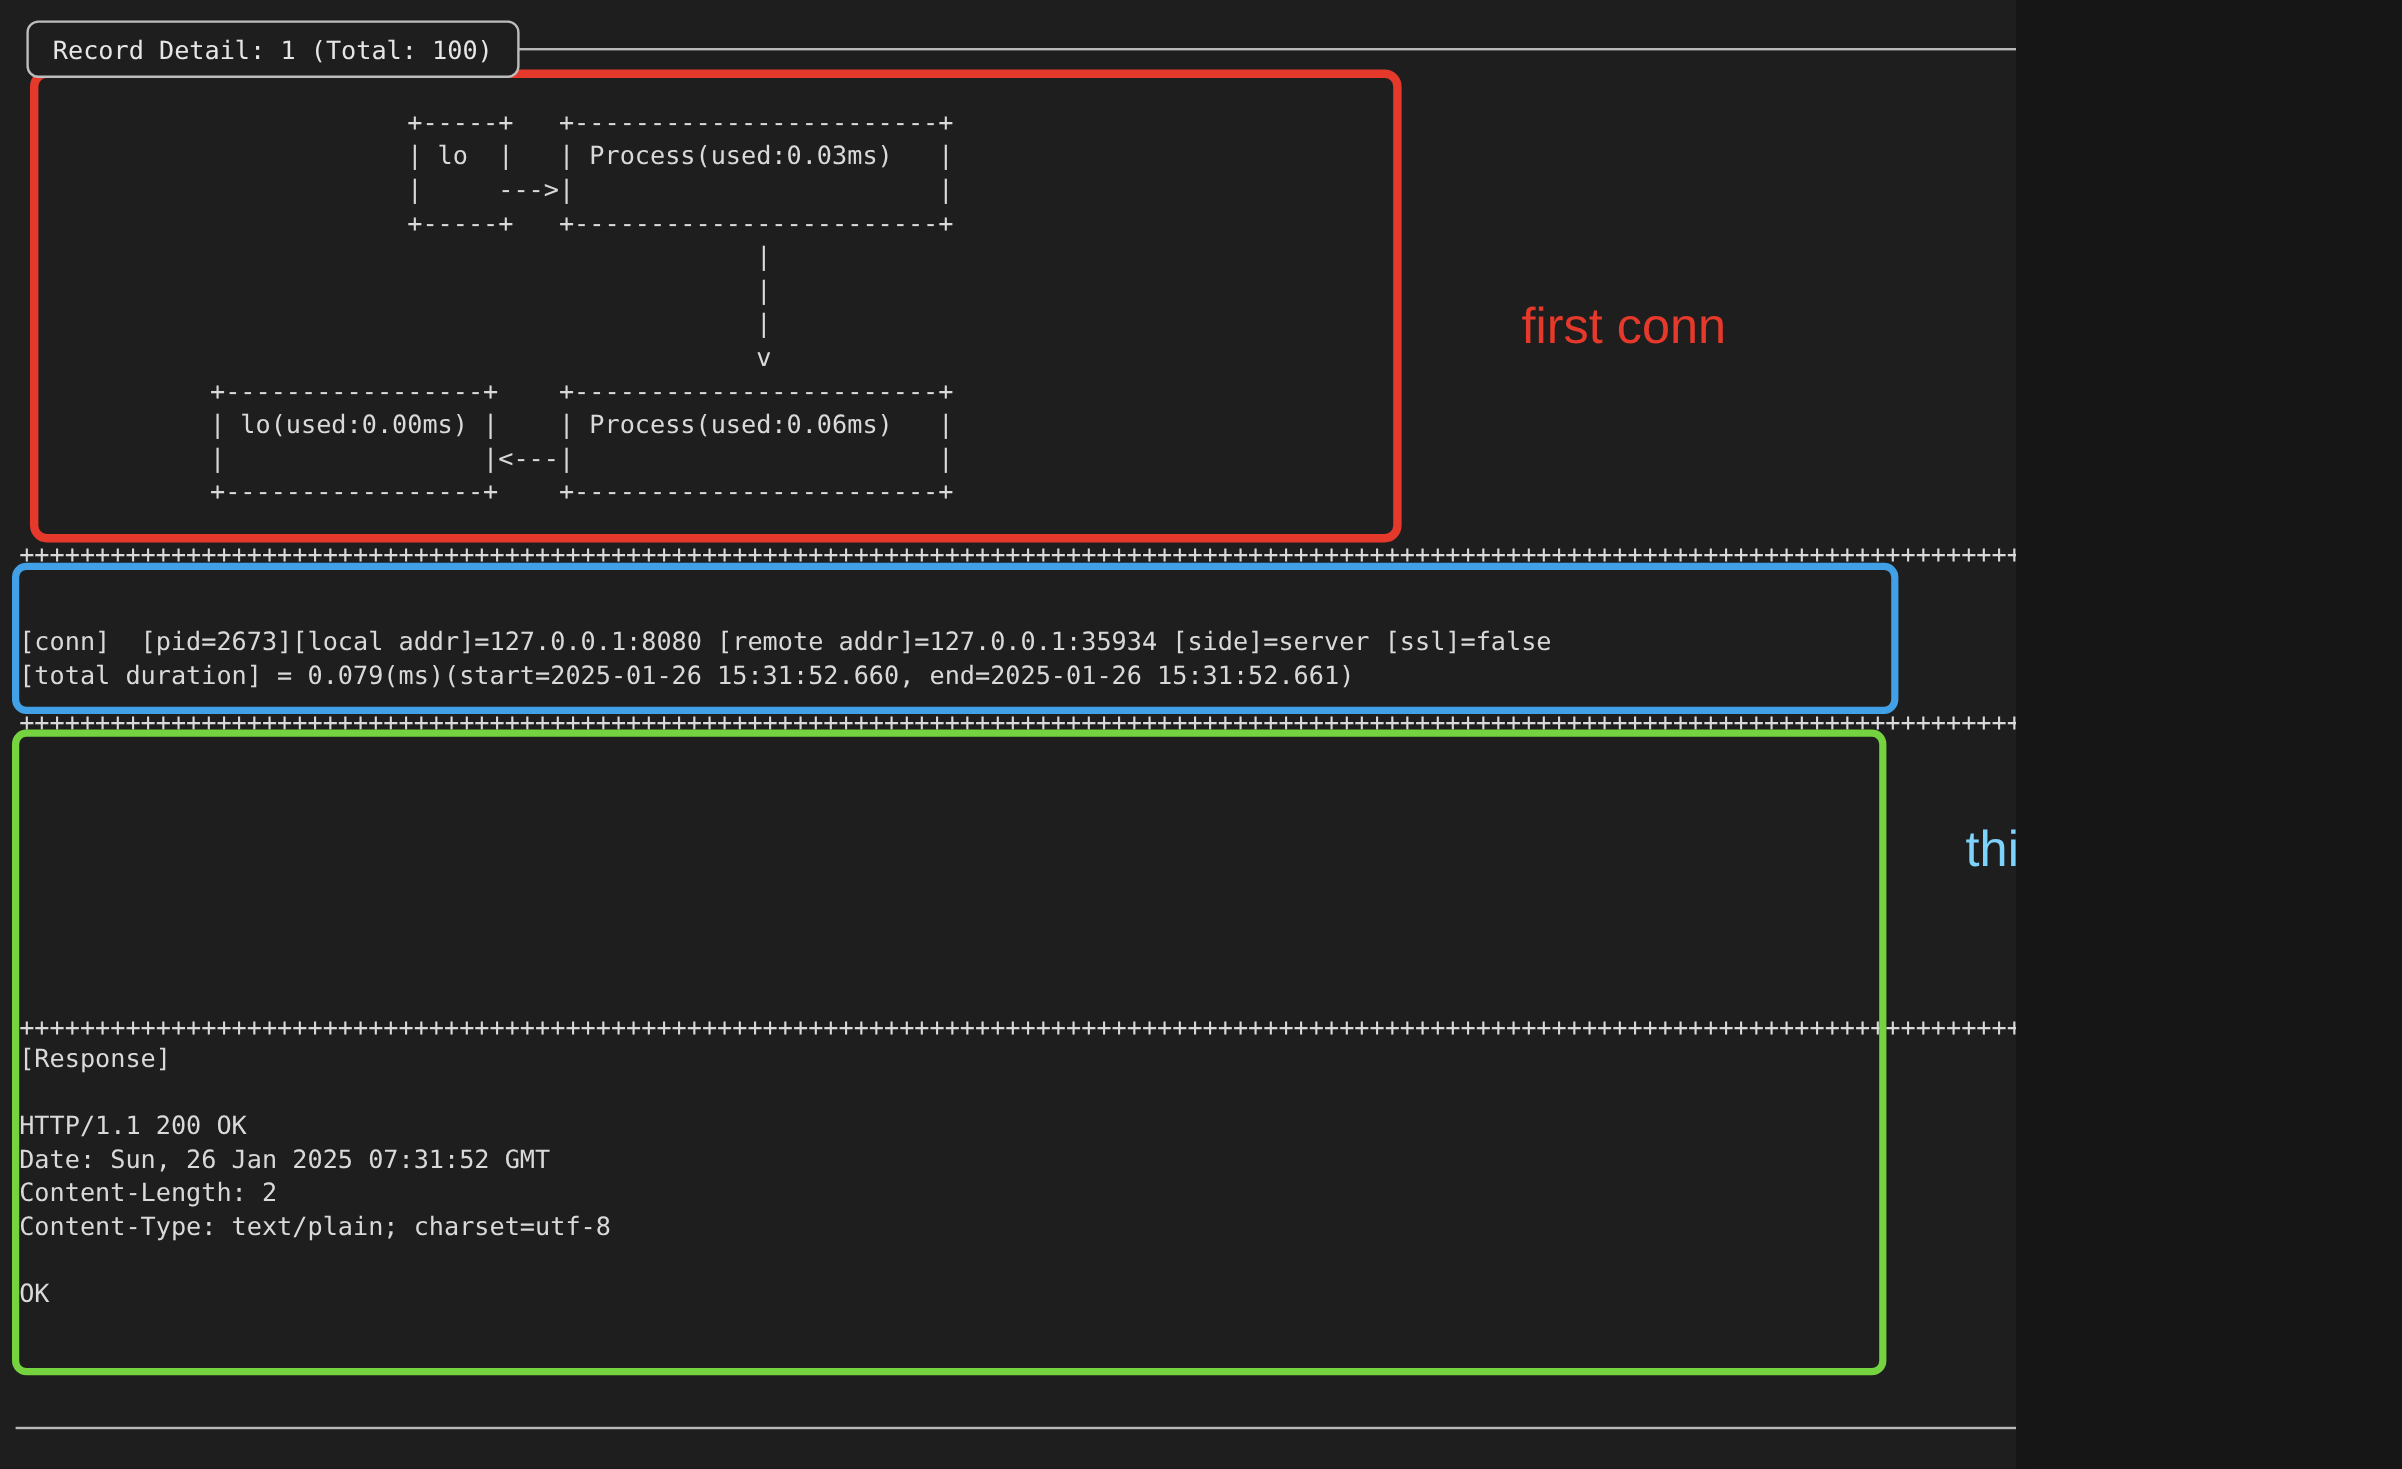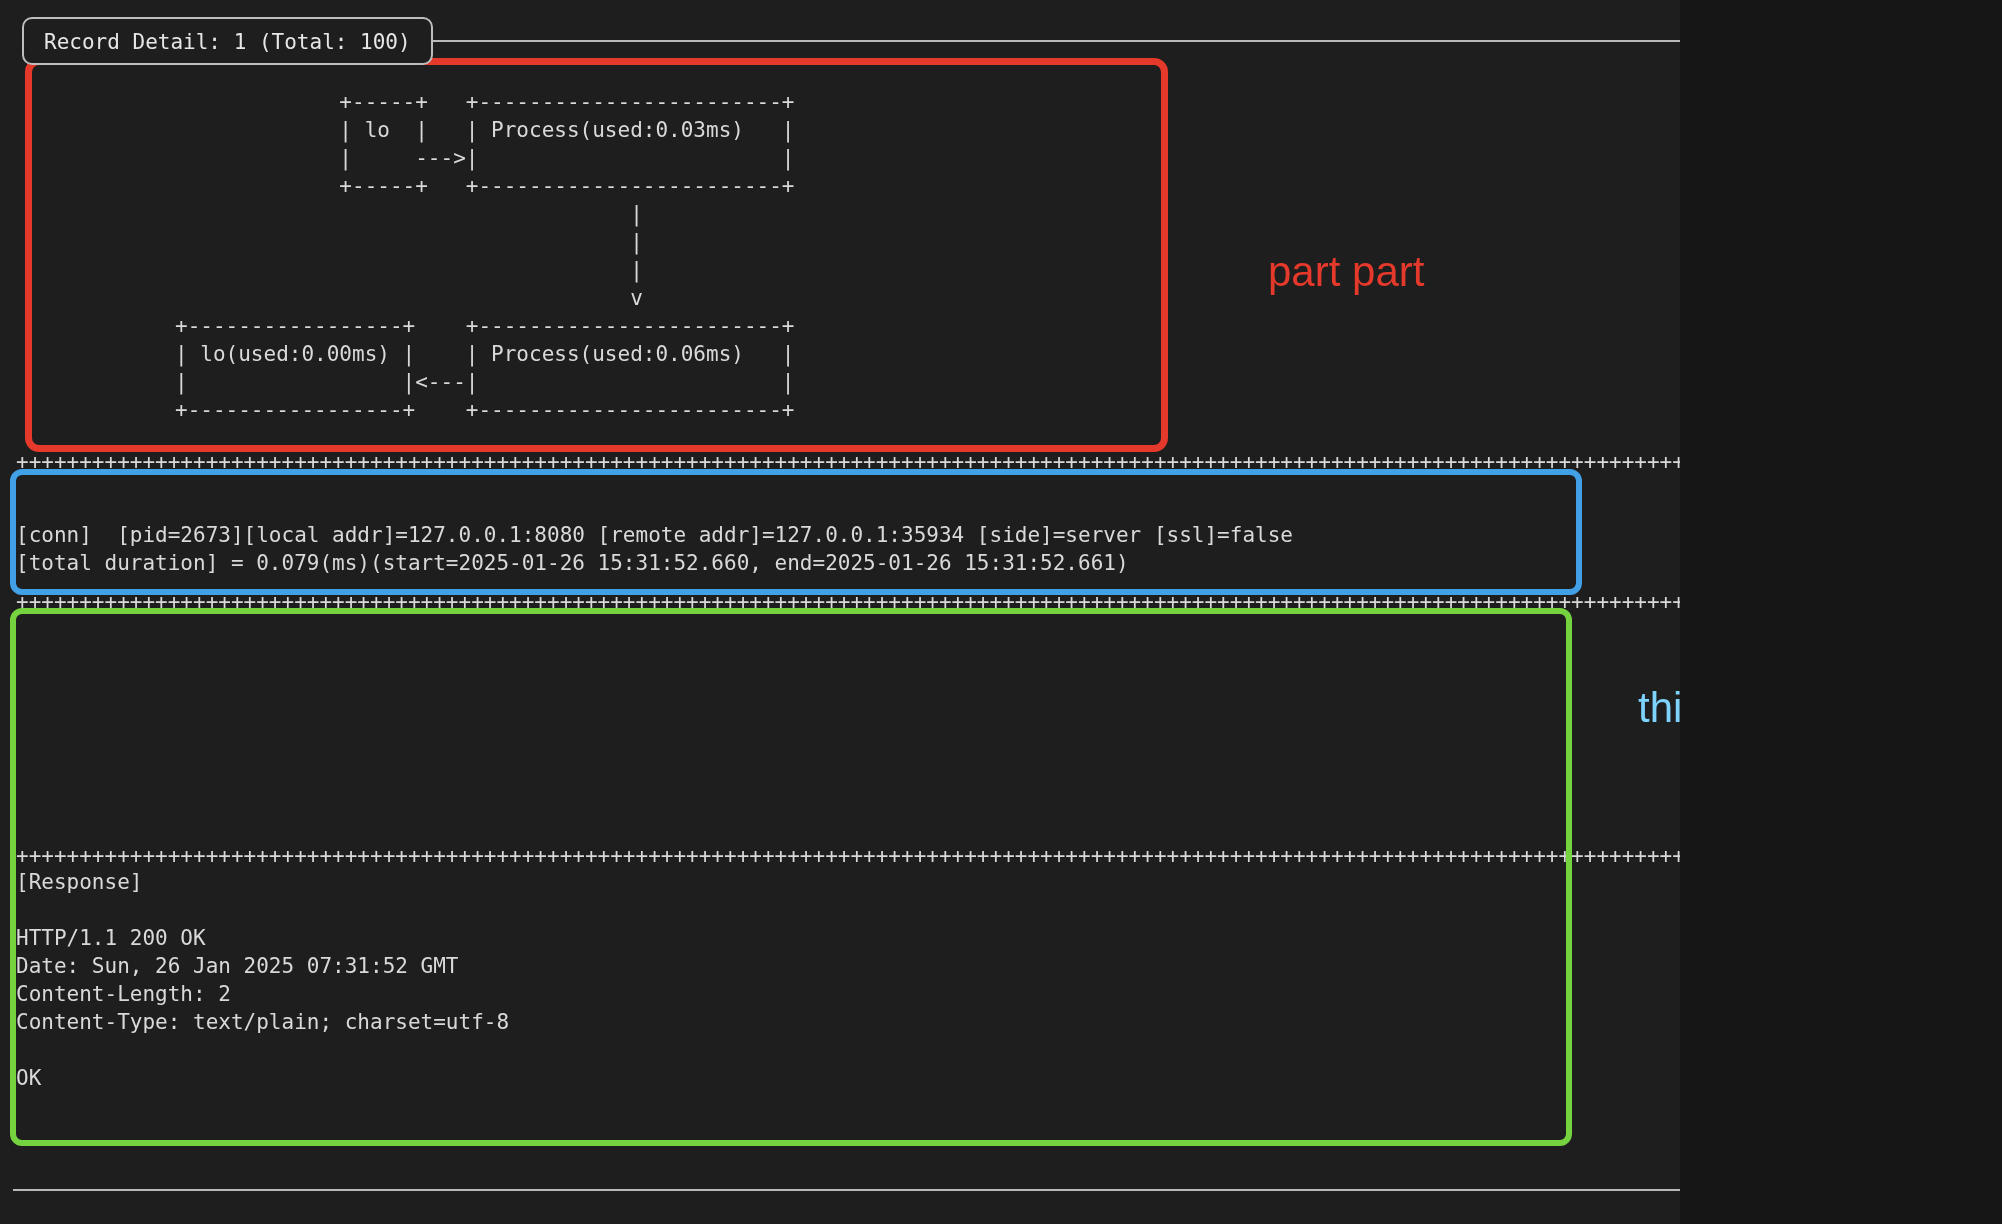--- a/index.html
+++ b/index.html
@@ -70,21 +70,21 @@
   <pre class="term" style="left:16px; top:868px;">[Response]
 
 HTTP/1.1 200 OK
 Date: Sun, 26 Jan 2025 07:31:52 GMT
 Content-Length: 2
 Content-Type: text/plain; charset=utf-8
 
 OK</pre>
 
   <div class="annot red" style="left:25px; top:58px; width:1143px; height:394px;"></div>
-  <div class="annot-label" style="left:1268px; top:248px; color:#e5392b;">part part</div>
+  <div class="annot-label" style="left:1268px; top:248px; color:#e5392b;">first conn</div>
 
   <div class="annot blue" style="left:10px; top:469px; width:1572px; height:126px;"></div>
 
   <div class="annot green" style="left:10px; top:608px; width:1562px; height:538px;"></div>
   <div class="annot-label" style="left:1638px; top:684px; color:#7dd3fc;">third part</div>
 
   <div class="hline" style="left:13px; top:1189px; width:1905px;"></div>
 
   <div class="framebox" style="left:1898px; top:1163px; height:54px; line-height:52px; padding:0 16px;">
     <span>100%</span>

